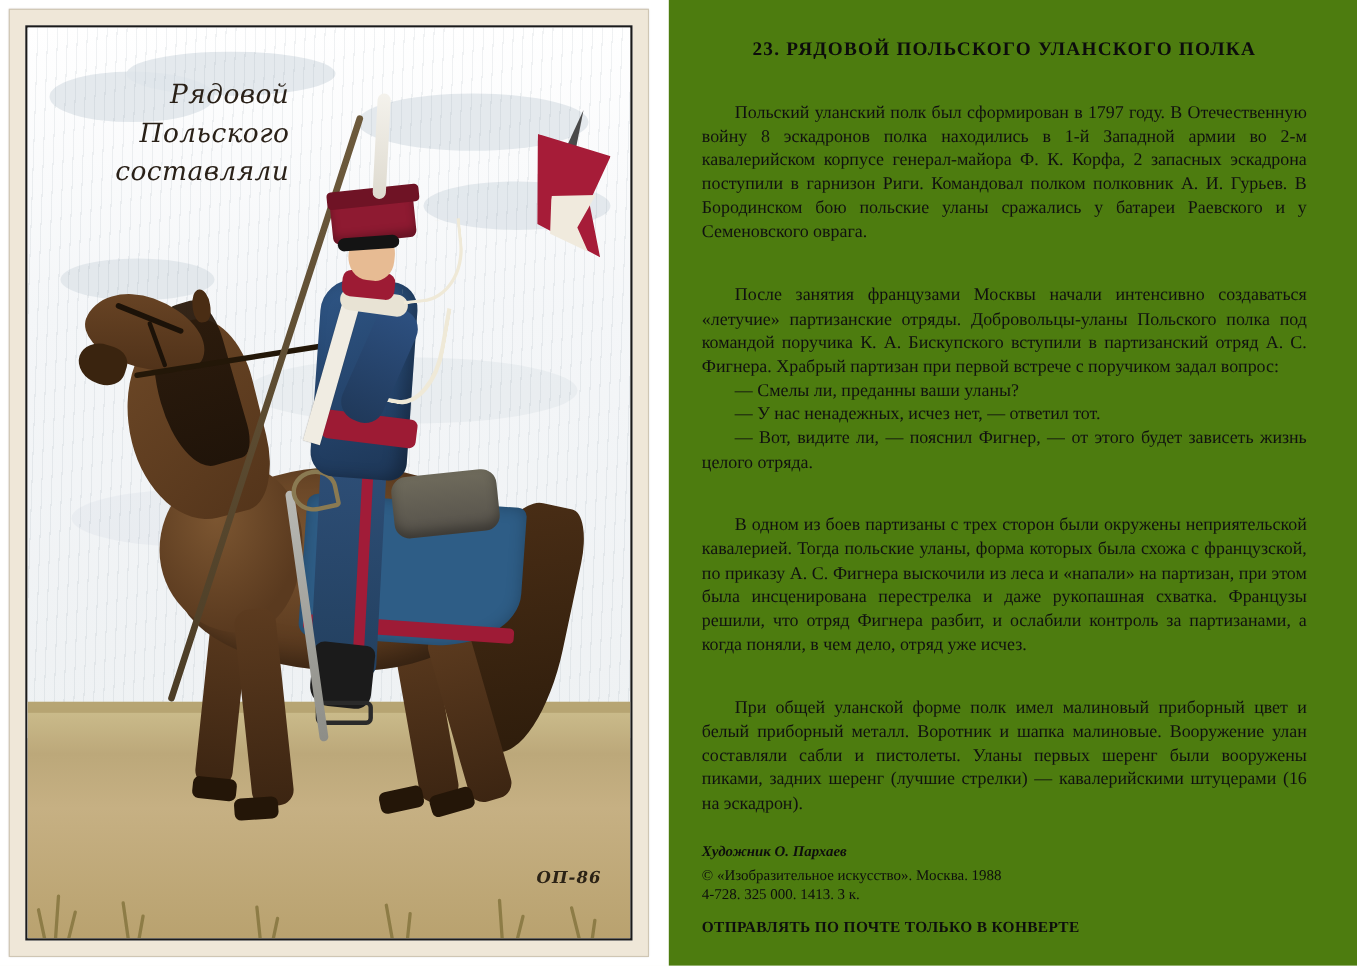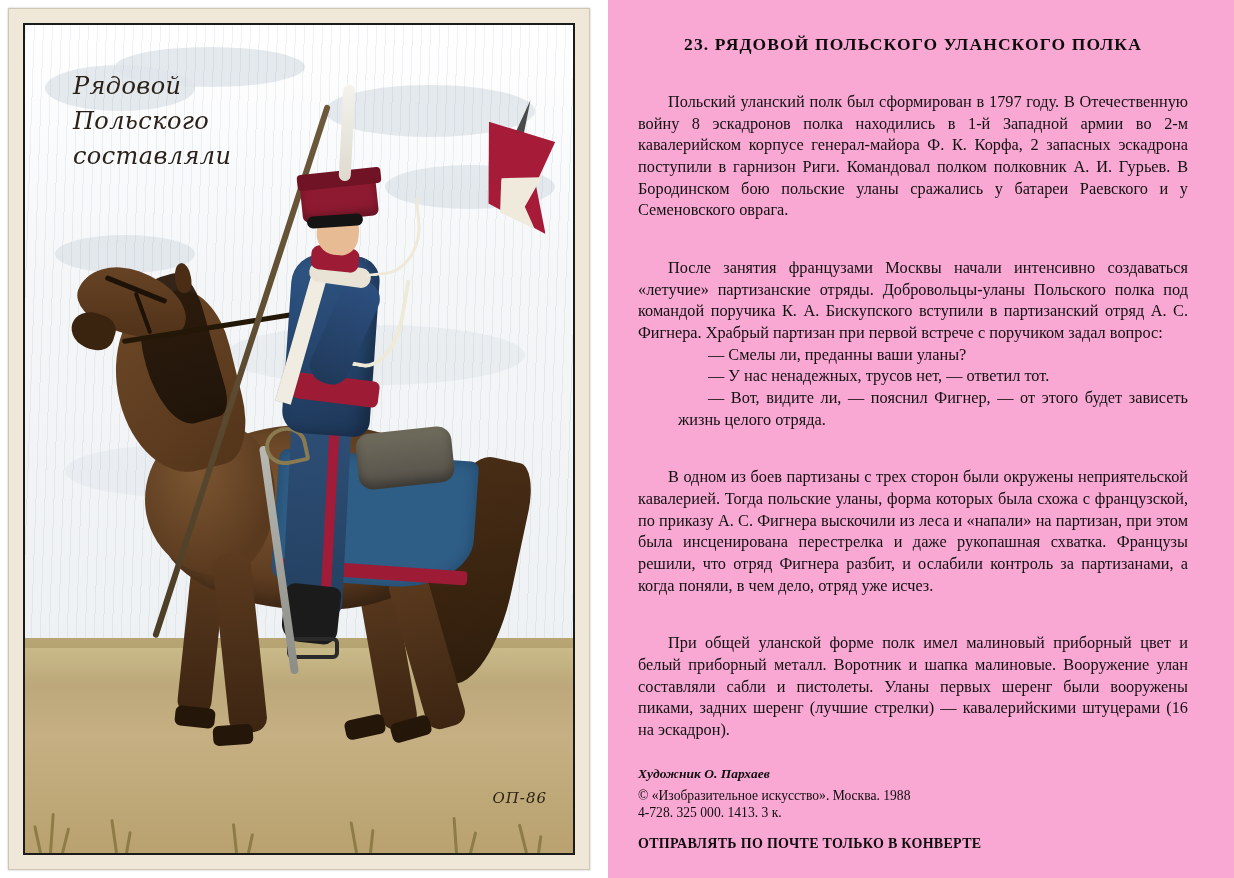--- a/index.html
+++ b/index.html
@@ -115,21 +115,21 @@
     left: 48px;
     top: 44px;
     width: 190px;
     font-family: "DejaVu Serif", serif;
     font-style: italic;
     font-size: 24px;
     line-height: 1.45;
     color: #2a2118;
     letter-spacing: .4px;
   }
-  .illus-title div { white-space: nowrap; }
+  .illus-title div { white-space: nowrap; text-align: right; }
 
   
   .figure { position: absolute; left: 0; top: 0; right: 0; bottom: 0; }
 
   .horse-body {
     position: absolute;
     left: 135px; top: 400px;
     width: 300px; height: 185px;
     background: radial-gradient(ellipse at 35% 35%, #7a5430 0%, #5d3c20 55%, #432a15 100%);
     border-radius: 48% 44% 46% 52% / 56% 52% 48% 44%;
@@ -446,30 +446,31 @@
 
   .artist-mark {
     position: absolute;
     right: 26px;
     bottom: 46px;
     font-family: "DejaVu Serif", serif;
     font-style: italic;
     font-size: 15px;
     color: #2b2215;
     letter-spacing: 1px;
+    font-weight: bold;
   }
 
   
   .right-pane {
     position: relative;
     width: 626px;
     flex: 0 0 626px;
     padding: 28px 46px 0 30px;
     box-sizing: border-box;
-    background: #f9a8d4;
+    background: #4d7c0f;
   }
   .heading {
     font-family: "Liberation Serif", serif;
     font-size: 17.5px;
     font-weight: 700;
     letter-spacing: 1.1px;
     text-align: center;
     margin: 6px 0 18px 0;
     color: #0c0c0c;
   }
@@ -477,21 +478,21 @@
     margin: 0;
     font-family: "Liberation Serif", serif;
     font-size: 16.3px;
     line-height: 1.33;
     text-align: justify;
     text-justify: inter-word;
     color: #101010;
     hyphens: manual;
   }
   .body-text p.indent { text-indent: 30px; margin-top: 36px; }
-  .body-text p.dialog { text-indent: 30px; margin-left: 40px; }
+  .body-text p.dialog { text-indent: 30px; }
   .colophon {
     position: absolute;
     left: 30px;
     right: 46px;
     bottom: 26px;
     font-family: "Liberation Serif", serif;
     color: #0d0d0d;
   }
   .artist-line {
     font-size: 13.5px;
@@ -613,21 +614,21 @@
     </div>
   </div>
 
   <div class="right-pane">
     <h1 class="heading">23. РЯДОВОЙ ПОЛЬСКОГО УЛАНСКОГО ПОЛКА</h1>
 
     <div class="body-text">
       <p class="indent">Польский уланский полк был сформирован в 1797 году. В Отечественную войну 8 эскадронов полка находились в 1-й Западной армии во 2-м кавалерийском корпусе генерал-майора Ф. К. Корфа, 2 запасных эскадрона поступили в гарнизон Риги. Командовал полком полковник А. И. Гурьев. В Бородинском бою польские уланы сражались у батареи Раевского и у Семеновского оврага.</p>
       <p class="indent">После занятия французами Москвы начали интенсивно создаваться «летучие» партизанские отряды. Добровольцы-уланы Польского полка под командой поручика К. А. Бискупского вступили в партизанский отряд А. С. Фигнера. Храбрый партизан при первой встрече с поручиком задал вопрос:</p>
       <p class="dialog">— Смелы ли, преданны ваши уланы?</p>
-      <p class="dialog">— У нас ненадежных, трусов нет, — ответил тот.</p>
+      <p class="dialog">— У нас ненадежных, исчез нет, — ответил тот.</p>
       <p class="dialog">— Вот, видите ли, — пояснил Фигнер, — от этого будет зависеть жизнь целого отряда.</p>
       <p class="indent">В одном из боев партизаны с трех сторон были окружены неприятельской кавалерией. Тогда польские уланы, форма которых была схожа с французской, по приказу А. С. Фигнера выскочили из леса и «напали» на партизан, при этом была инсценирована перестрелка и даже рукопашная схватка. Французы решили, что отряд Фигнера разбит, и ослабили контроль за партизанами, а когда поняли, в чем дело, отряд уже исчез.</p>
       <p class="indent">При общей уланской форме полк имел малиновый приборный цвет и белый приборный металл. Воротник и шапка малиновые. Вооружение улан составляли сабли и пистолеты. Уланы первых шеренг были вооружены пиками, задних шеренг (лучшие стрелки) — кавалерийскими штуцерами (16 на эскадрон).</p>
     </div>
 
     <div class="colophon">
       <div class="artist-line">Художник О. Пархаев</div>
       <div class="imprint">
         <div class="copy">© «Изобразительное искусство». Москва. 1988</div>
         <div>4-728. 325 000. 1413. 3 к.</div>

